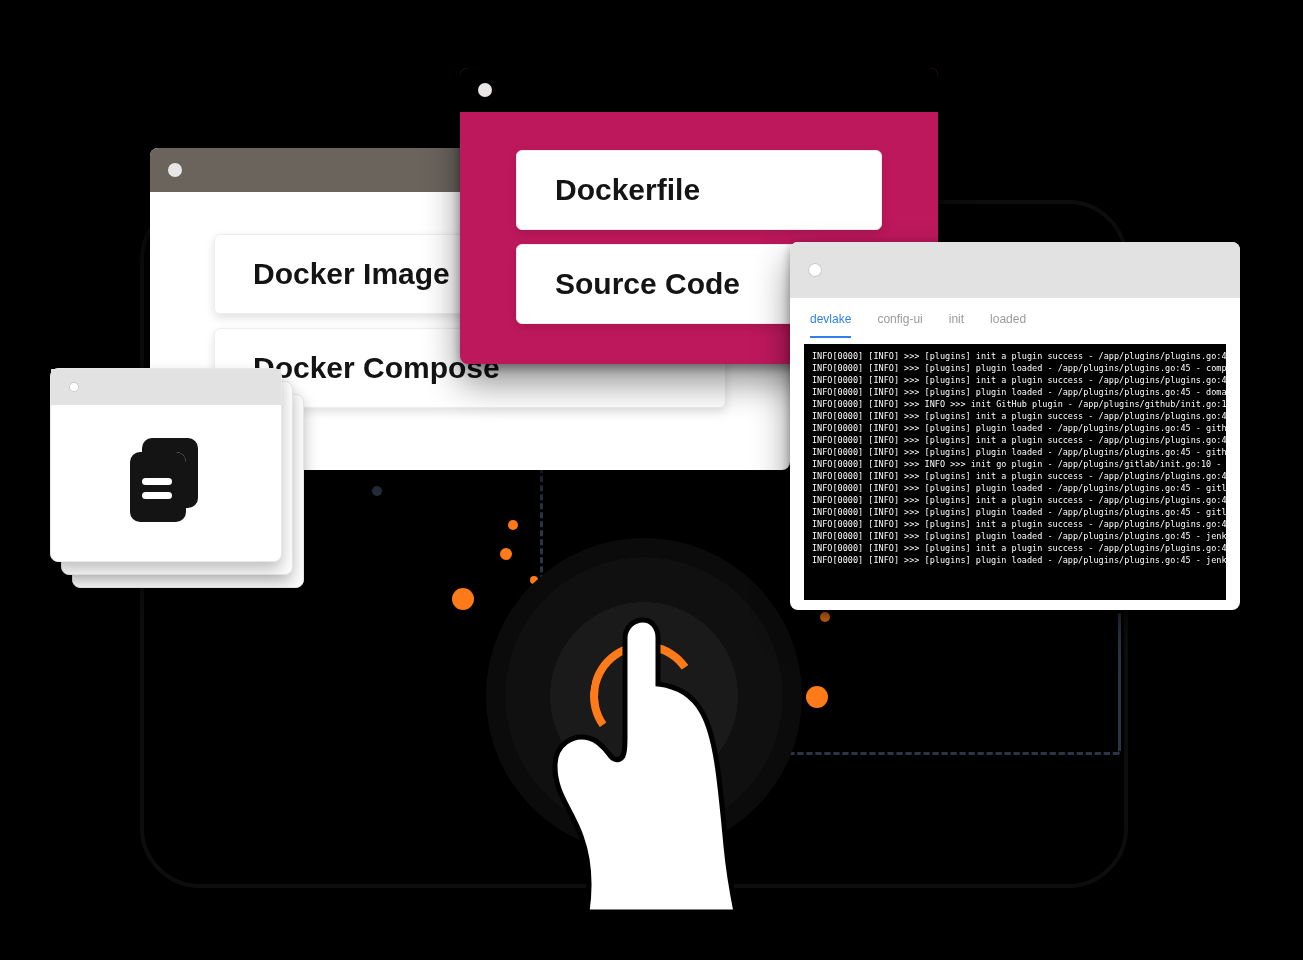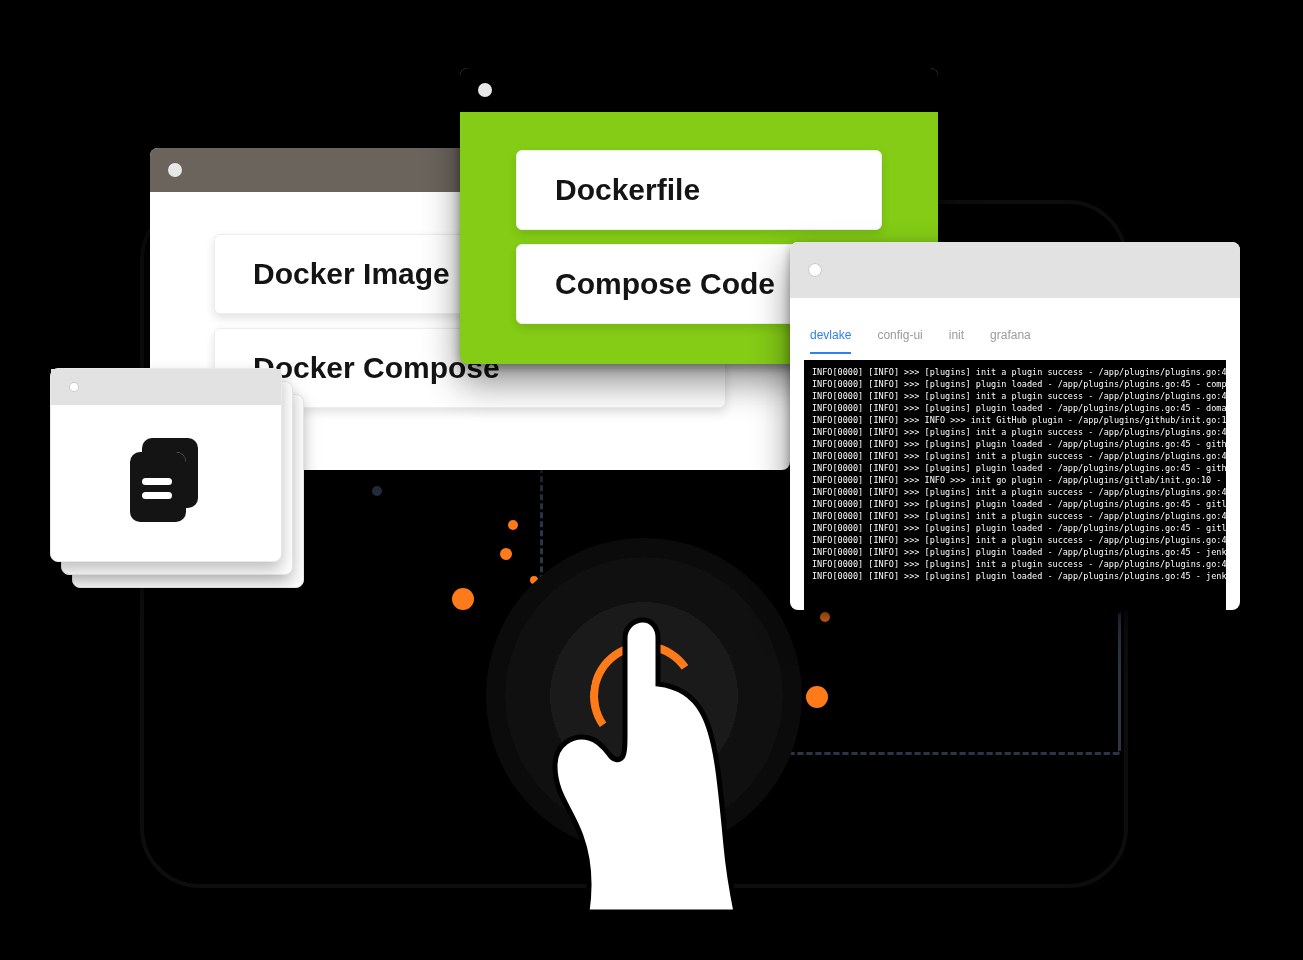--- a/index.html
+++ b/index.html
@@ -14,30 +14,30 @@
   
   .card{background:#fff;border:1px solid #eee;border-radius:6px;box-shadow:0 4px 10px rgba(0,0,0,.12);font-size:30px;font-weight:600;color:#141414;padding:22px 38px;margin:14px 0;}
 
   
   .win1{left:150px;top:148px;width:640px;height:322px;background:#fff;z-index:3;}
   .win1 .titlebar{background:#6a645d;}
   .win1 .dot{background:#e9e7e5;}
   .win1 .body{padding:28px 64px;}
 
   
-  .win2{left:460px;top:68px;width:478px;height:296px;background:#84cc16;z-index:5;}
+  .win2{left:460px;top:68px;width:478px;height:296px;background:#be185d;z-index:5;}
   .win2 .titlebar{background:#000;}
   .win2 .dot{background:#e9e7e5;}
   .win2 .body{padding:24px 56px;}
 
   
   .win3{left:790px;top:242px;width:450px;height:368px;background:#fff;z-index:6;}
   .win3 .titlebar{background:#e2e2e2;height:56px;}
   .win3 .dot{background:#fff;box-shadow:0 0 0 1px #c7c7c7 inset;}
-  .tabs{display:flex;gap:26px;padding:14px 20px 0 20px;font-size:12px;color:#9b9b9b;margin-top:16px;}
+  .tabs{display:flex;gap:26px;padding:14px 20px 0 20px;font-size:12px;color:#9b9b9b;}
   .tab{padding-bottom:10px;}
   .tab.active{color:#2f80ed;border-bottom:2px solid #2f80ed;}
   .terminal{margin:6px 14px 14px 14px;background:#000;color:#fff;font-family:Menlo,Consolas,monospace;font-size:8.5px;line-height:12px;padding:6px 8px;height:244px;overflow:hidden;}
   .terminal .l{white-space:nowrap;}
 
   
   .docstack{position:absolute;left:50px;top:368px;width:254px;height:220px;z-index:7;}
   .docpane{position:absolute;background:#fff;border:1px solid #e8e8e8;border-radius:8px;box-shadow:0 8px 16px rgba(0,0,0,.25);}
   .docp3{left:22px;top:26px;width:230px;height:192px;}
   .docp2{left:11px;top:13px;width:230px;height:192px;}
@@ -97,33 +97,33 @@
       <div class="card">Docker Compose</div>
     </div>
   </div>
 
   <div class="win win2">
     <div class="titlebar">
       <span class="dot"></span>
     </div>
     <div class="body">
       <div class="card">Dockerfile</div>
-      <div class="card">Compose Code</div>
+      <div class="card">Source Code</div>
     </div>
   </div>
 
   <div class="win win3">
     <div class="titlebar">
       <span class="dot"></span>
     </div>
     <div class="tabs">
       <span class="tab active">devlake</span>
       <span class="tab">config-ui</span>
       <span class="tab">init</span>
-      <span class="tab">grafana</span>
+      <span class="tab">loaded</span>
     </div>
     <div class="terminal" id="term">
         <div class="l">INFO[0000] [INFO] &gt;&gt;&gt; [plugins] init a plugin success - /app/plugins/plugins.go:40 - compound</div>
         <div class="l">INFO[0000] [INFO] &gt;&gt;&gt; [plugins] plugin loaded - /app/plugins/plugins.go:45 - compound</div>
         <div class="l">INFO[0000] [INFO] &gt;&gt;&gt; [plugins] init a plugin success - /app/plugins/plugins.go:40 - domainlayer</div>
         <div class="l">INFO[0000] [INFO] &gt;&gt;&gt; [plugins] plugin loaded - /app/plugins/plugins.go:45 - domainlayer</div>
         <div class="l">INFO[0000] [INFO] &gt;&gt;&gt; INFO &gt;&gt;&gt; init GitHub plugin - /app/plugins/github/init.go:10 - true</div>
         <div class="l">INFO[0000] [INFO] &gt;&gt;&gt; [plugins] init a plugin success - /app/plugins/plugins.go:40 - github</div>
         <div class="l">INFO[0000] [INFO] &gt;&gt;&gt; [plugins] plugin loaded - /app/plugins/plugins.go:45 - github</div>
         <div class="l">INFO[0000] [INFO] &gt;&gt;&gt; [plugins] init a plugin success - /app/plugins/plugins.go:40 - github-domain</div>

